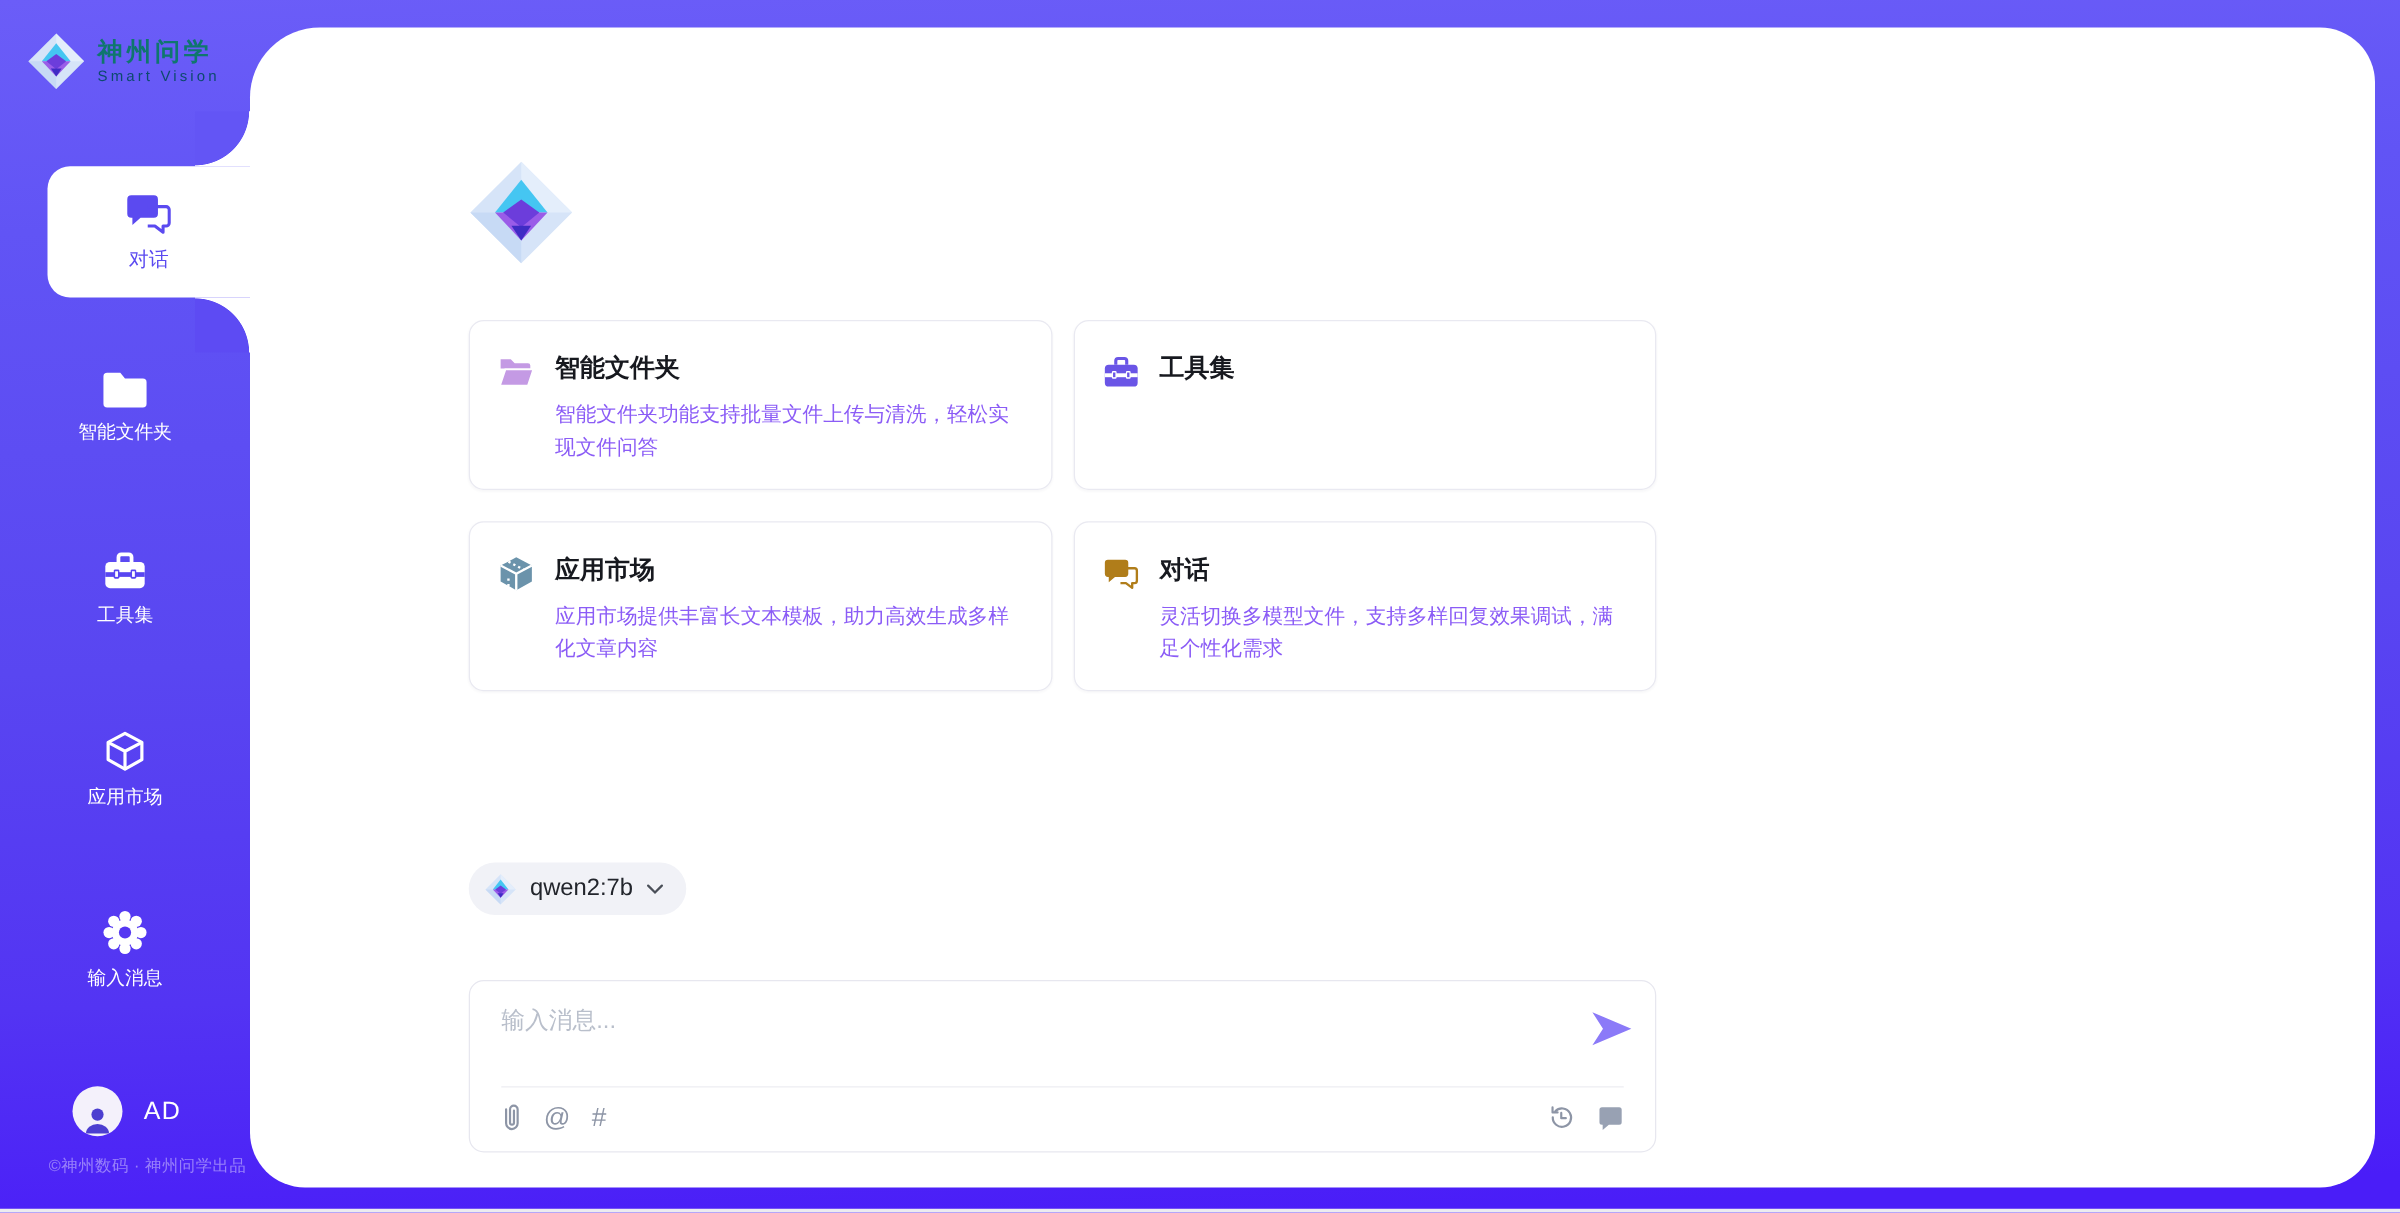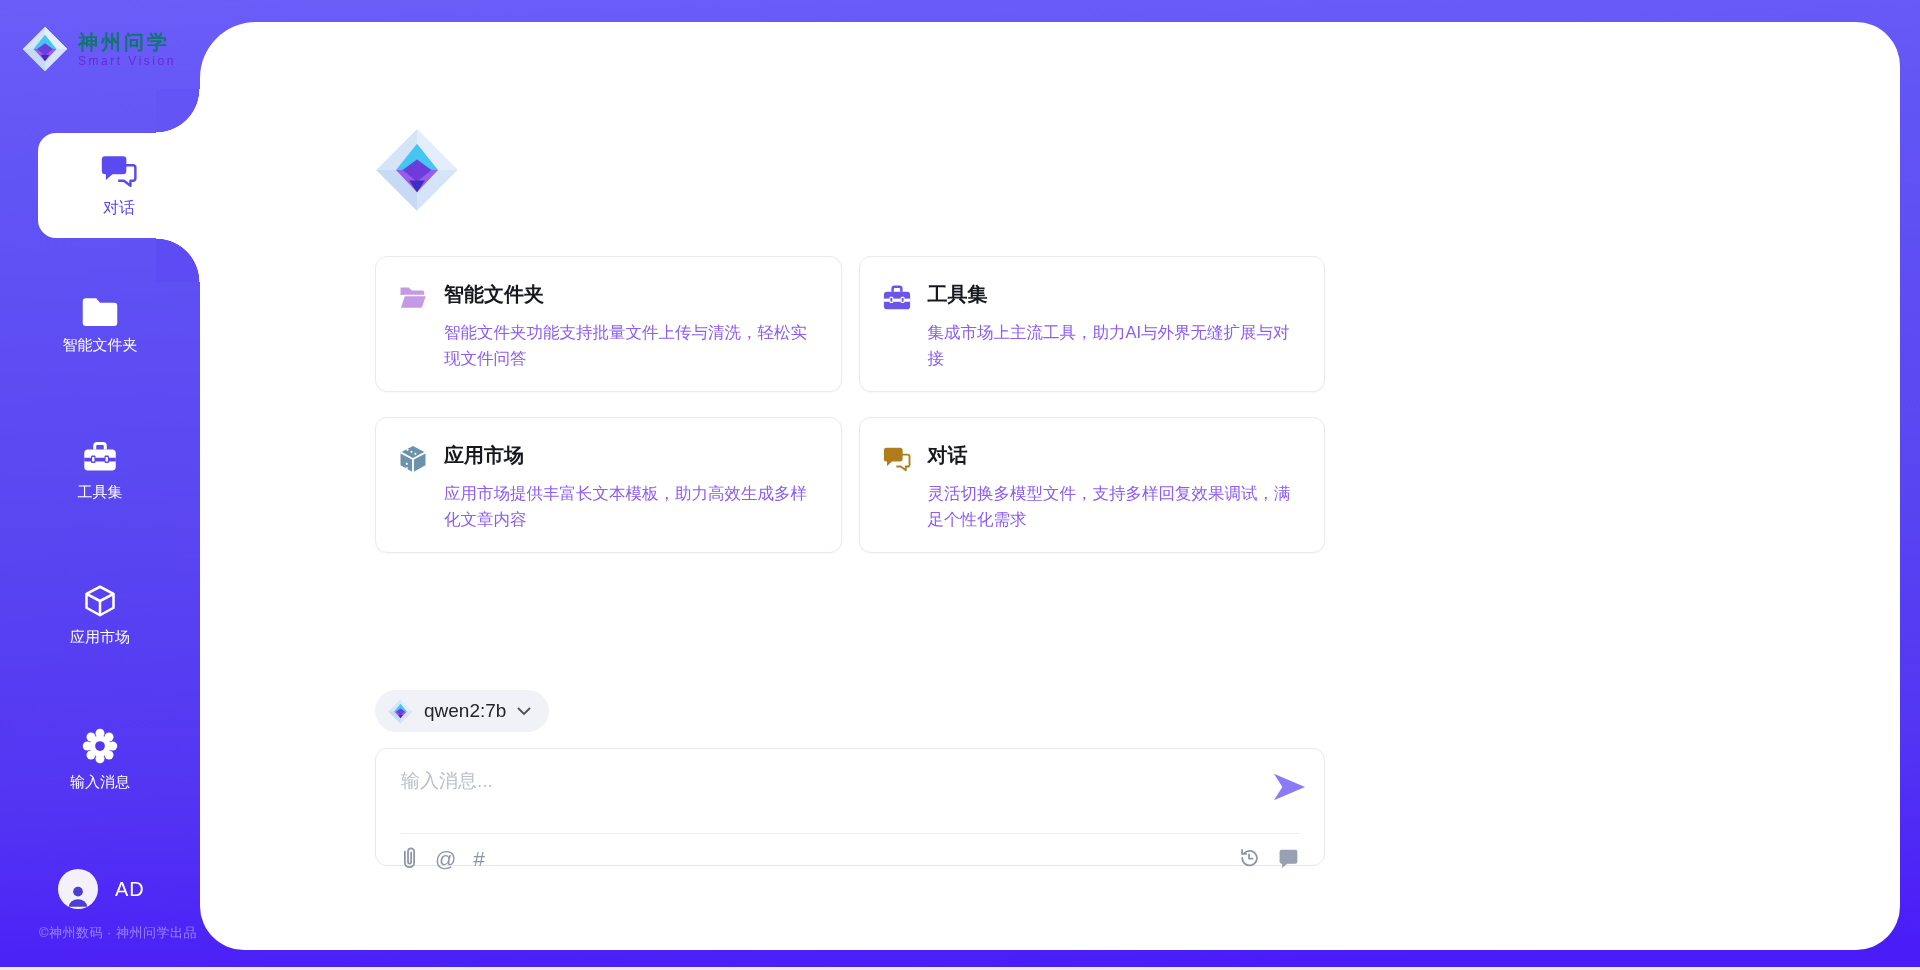--- a/index.html
+++ b/index.html
@@ -15,21 +15,21 @@
   .panel {
     position:absolute; left:200px; top:22px; right:20px; bottom:20px;
     background:#ffffff; border-radius:56px 44px 44px 44px;
   }
 
   
   .sidebar { position:absolute; left:0; top:0; width:200px; height:100%; }
   .brand { position:absolute; left:22px; top:26px; display:flex; align-items:center; gap:10px; }
   .brand .dmd { width:46px; height:46px; }
   .brand-name { color:#0f766e; font-size:20px; font-weight:700; letter-spacing:3px; line-height:1.15; }
-  .brand-tag  { color:#6d28d9; font-size:12px; letter-spacing:2.5px; font-weight:500; }
+  .brand-tag  { color:#0c4a6e; font-size:12px; letter-spacing:2.5px; font-weight:500; }
 
   .nav-tab {
     position:absolute; left:38px; top:133px; width:162px; height:105px;
     background:#fff; border-radius:18px 0 0 18px;
     display:flex; flex-direction:column; align-items:center; justify-content:center; gap:9px;
     color:#5b4af0; cursor:pointer;
   }
   .nav-tab .lbl { font-size:16px; font-weight:500; color:#5b4af0; }
   .fillet { position:absolute; right:0; width:44px; height:44px; }
   .fillet.top { top:89px;  background:radial-gradient(circle 44px at 0 0, #6355f5 0 43px, #ffffff 43.6px); }
@@ -68,21 +68,21 @@
 
   .model-pill {
     position:absolute; left:375px; top:690px; height:42px;
     background:#f1f2f7; border-radius:21px;
     display:inline-flex; align-items:center; gap:11px; padding:0 18px 0 13px; cursor:pointer;
   }
   .model-pill .dmd { width:25px; height:25px; }
   .model-name { font-size:19px; color:#22252c; }
 
   .composer {
-    position:absolute; left:375px; top:748px; width:950px; height:118px;
+    position:absolute; left:375px; top:784px; width:950px; height:138px;
     border:1px solid #e7e7ef; border-radius:12px; background:#fff;
   }
   .msg-input {
     position:absolute; left:25px; top:15px; width:860px; height:34px;
     border:none; outline:none; font-size:19px; color:#333; font-family:inherit; background:transparent;
   }
   .msg-input::placeholder { color:#b9bfcb; }
   .send-btn { position:absolute; right:16px; top:22px; width:36px; height:32px; cursor:pointer; background:none; border:none; }
   .divider { position:absolute; left:25px; right:25px; top:84px; height:1px; background:#ededf2; }
   .toolbar { position:absolute; left:25px; right:25px; top:97px; display:flex; align-items:center; gap:17px; }
@@ -225,21 +225,20 @@
         <path d="M17 12 V7 a3 3 0 0 1 3 -3 h8 a3 3 0 0 1 3 3 v5" fill="none" stroke="#6a55e6" stroke-width="4"></path>
         <rect x="3" y="12" width="42" height="28" rx="5" fill="#6a55e6"></rect>
         <rect x="3" y="23" width="42" height="5" fill="#fff"></rect>
         <rect x="12" y="20" width="6" height="10" rx="1.5" fill="#fff"></rect>
         <rect x="30" y="20" width="6" height="10" rx="1.5" fill="#fff"></rect>
         <rect x="13.5" y="22" width="3" height="6" fill="#6a55e6"></rect>
         <rect x="31.5" y="22" width="3" height="6" fill="#6a55e6"></rect>
       </svg>
       <div>
         <h2>工具集</h2>
-        <p>集成市场上主流工具，助力AI与外界无缝扩展与对接</p>
       </div>
     </div>
 
     <div class="card">
       <svg class="cicon" viewBox="0 0 48 48">
         <path d="M24 3 L44 13.5 V34 L24 45 4 34 V13.5 z" fill="#6b93ab"></path>
         <g fill="none" stroke="#fff" stroke-width="3" stroke-linejoin="round">
           <path d="M4 13.5 L24 24 44 13.5 M24 24 V45"></path>
           <path d="M14 8.5 L34 19 M14 40 V29" stroke-dasharray="3 4"></path>
         </g>

